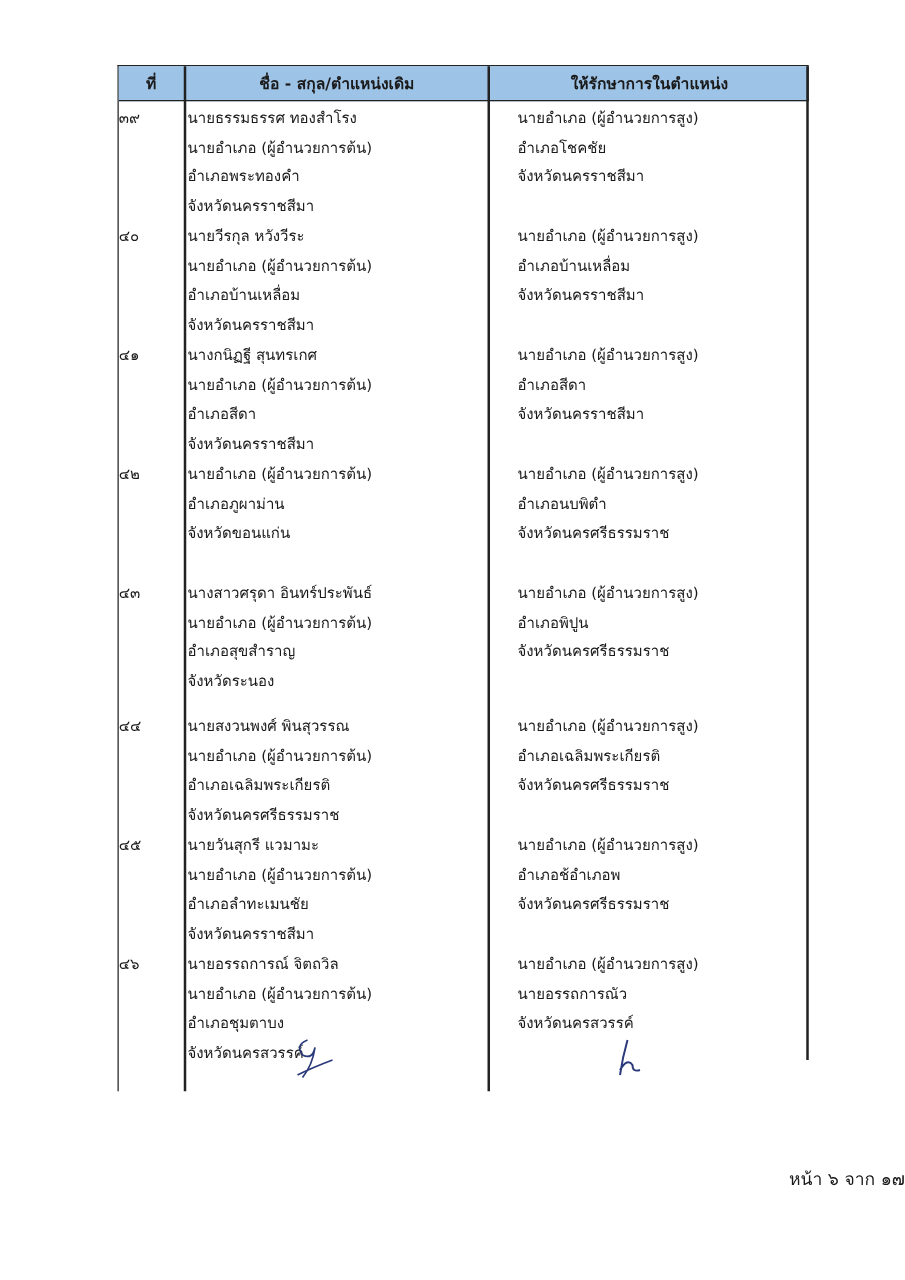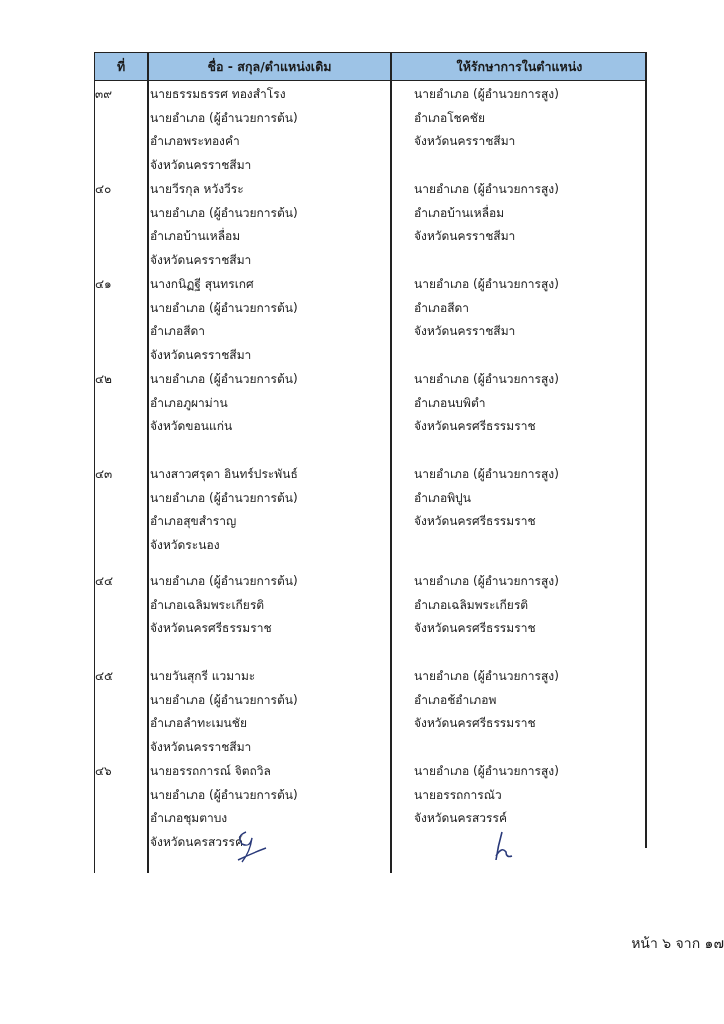--- a/index.html
+++ b/index.html
@@ -99,20 +99,21 @@
         </div>
         <div class="col3">
           <div class="line">นายอำเภอ (ผู้อำนวยการสูง)</div>
           <div class="line">อำเภอพิปูน</div>
           <div class="line">จังหวัดนครศรีธรรมราช</div>
         </div>
       </div>
       <div class="row" style="top: 517px;">
         <div class="num line">๔๔</div>
         <div class="col2">
+          <div class="line">นายสงวนพงศ์ พินสุวรรณ</div>
           <div class="line">นายอำเภอ (ผู้อำนวยการต้น)</div>
           <div class="line">อำเภอเฉลิมพระเกียรติ</div>
           <div class="line">จังหวัดนครศรีธรรมราช</div>
         </div>
         <div class="col3">
           <div class="line">นายอำเภอ (ผู้อำนวยการสูง)</div>
           <div class="line">อำเภอเฉลิมพระเกียรติ</div>
           <div class="line">จังหวัดนครศรีธรรมราช</div>
         </div>
       </div>

